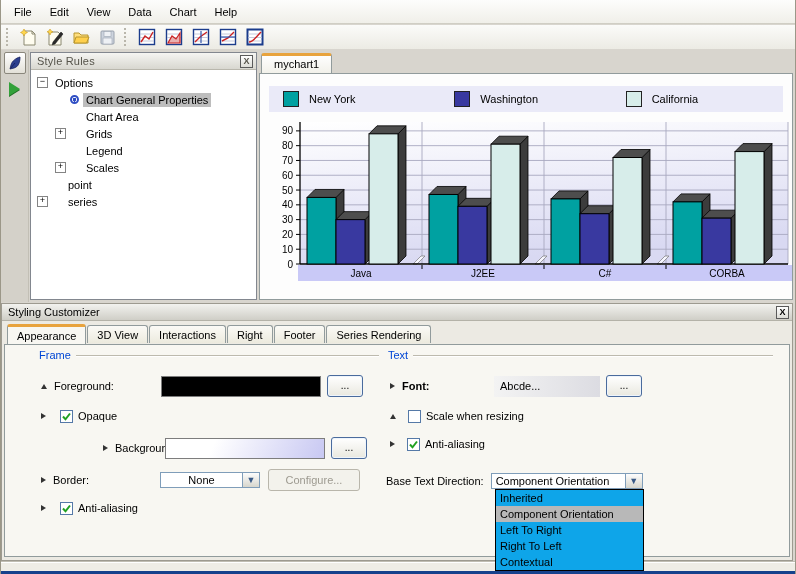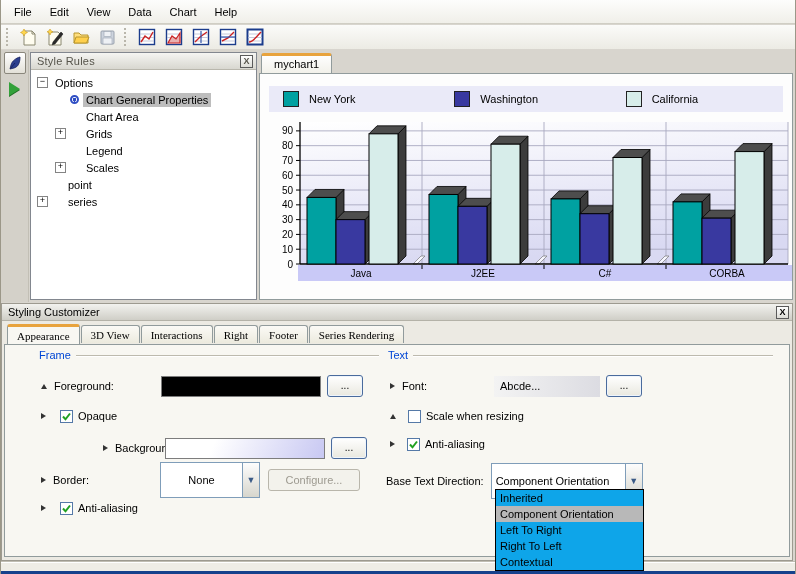--- a/index.html
+++ b/index.html
@@ -58,39 +58,39 @@
   .legend-item { flex:1; display:flex; align-items:center; gap:10px; padding-left:14px; }
   .legend-swatch { width:16px; height:16px; border:1px solid #222; flex:none; }
   .chart-svg { position:absolute; left:6px; top:42px; }
   svg text { font-family:"Liberation Sans",sans-serif; }
 
   
   .customizer { position:absolute; top:303px; left:0; right:2px; height:258px; background:#eceae3; border:1px solid #9d9a90; }
   .cust-head { height:17px; background:linear-gradient(#f2f2ef,#cfcec7); border-bottom:1px solid #b4b2a8;
                display:flex; align-items:center; padding:0 3px 0 6px; }
   .cust-head .title { flex:1; }
-  .cust-tabs { height:22px; display:flex; align-items:flex-end; padding-left:5px; gap:1px; background:#eceae3;font-family:Liberation Serif, serif; }
+  .cust-tabs { height:22px; display:flex; align-items:flex-end; padding-left:5px; gap:1px; background:#eceae3; }
   .ctab { padding:3px 9px 2px 9px; background:linear-gradient(#fbfaf6,#eceade); border:1px solid #919b9c; border-bottom:none;
           border-radius:3px 3px 0 0; }
   .ctab.active { background:#f8f7f2; border-top:3px solid #e8a33d; padding-top:3px; position:relative; top:1px; }
   .cust-body { position:absolute; left:2px; right:2px; top:40px; bottom:3px; background:#f8f7f2; border:1px solid #919b9c; }
 
   .grouphead { position:absolute; display:flex; align-items:center; }
   .grouphead .glabel { color:#0046d5; padding-right:5px; }
   .grouphead .gline { border-top:1px solid #bdbaae; box-shadow:0 1px 0 #ffffff; }
 
   .row { position:absolute; display:flex; align-items:center; }
   .tri-r { width:0; height:0; border-left:5px solid #333; border-top:3px solid transparent; border-bottom:3px solid transparent; flex:none; }
   .tri-u { width:0; height:0; border-bottom:5px solid #333; border-left:3px solid transparent; border-right:3px solid transparent; flex:none; }
   .cb { width:13px; height:13px; border:1px solid #5579a7; background:#fff; display:flex; align-items:center; justify-content:center; flex:none; }
   .cb svg { display:block; }
   .swatch { width:160px; height:21px; border:1px solid #7d7d7d; }
   .dots-btn { width:36px; height:22px; border:1px solid #4a6b9d; border-radius:3px; background:linear-gradient(#ffffff,#e9e8df);
               font-size:10px; line-height:1; display:flex; align-items:center; justify-content:center; box-shadow:inset 0 0 0 1px #eef4fb; }
-  .combo { height:36px; border:1px solid #7f9db9; background:#fff; display:flex; }
+  .combo { height:16px; border:1px solid #7f9db9; background:#fff; display:flex; }
   .combo .cval { flex:1; display:flex; align-items:center; padding:0 4px; overflow:hidden; white-space:nowrap; }
   .combo .carr { width:17px; border-left:1px solid #7f9db9; background:linear-gradient(#fdfdfd,#d7d6cd);
                  display:flex; align-items:center; justify-content:center; color:#3a5a86; font-size:9px; }
   .cfg-btn { width:92px; height:22px; border:1px solid #b9b6ab; border-radius:3px; background:#f3f2ec; color:#9d9a90;
              display:flex; align-items:center; justify-content:center; }
   .font-preview { width:106px; height:21px; background:linear-gradient(90deg,#f3f3f3,#dcdce2); display:flex; align-items:center; padding-left:6px; }
 
   
   .ddlist { position:absolute; left:494px; top:489px; width:149px; background:#0ea5e9; border:1px solid #000; z-index:50; }
   .ddopt { height:16px; display:flex; align-items:center; padding-left:4px; white-space:nowrap; }
@@ -444,21 +444,21 @@
         <span style="margin-left:5px;">Anti-aliasing</span>
       </div>
 
       <div class="grouphead" style="left:383px; top:4px; width:385px;">
         <span class="glabel">Text</span>
         <div class="gline" style="flex:1;"></div>
       </div>
 
       <div class="row" style="left:385px; top:30px; height:22px;">
         <span class="tri-r"></span>
-        <span style="margin-left:7px; width:92px;">Font:</span>
+        <span style="margin-left:7px; width:92px;font-weight:bold;">Font:</span>
         <span class="font-preview">Abcde...</span>
         <span class="dots-btn" style="margin-left:6px;">...</span>
       </div>
 
       <div class="row" style="left:385px; top:64px; height:14px;">
         <span class="tri-u"></span>
         <span class="cb" style="margin-left:12px;"></span>
         <span style="margin-left:5px;">Scale when resizing</span>
       </div>
 

